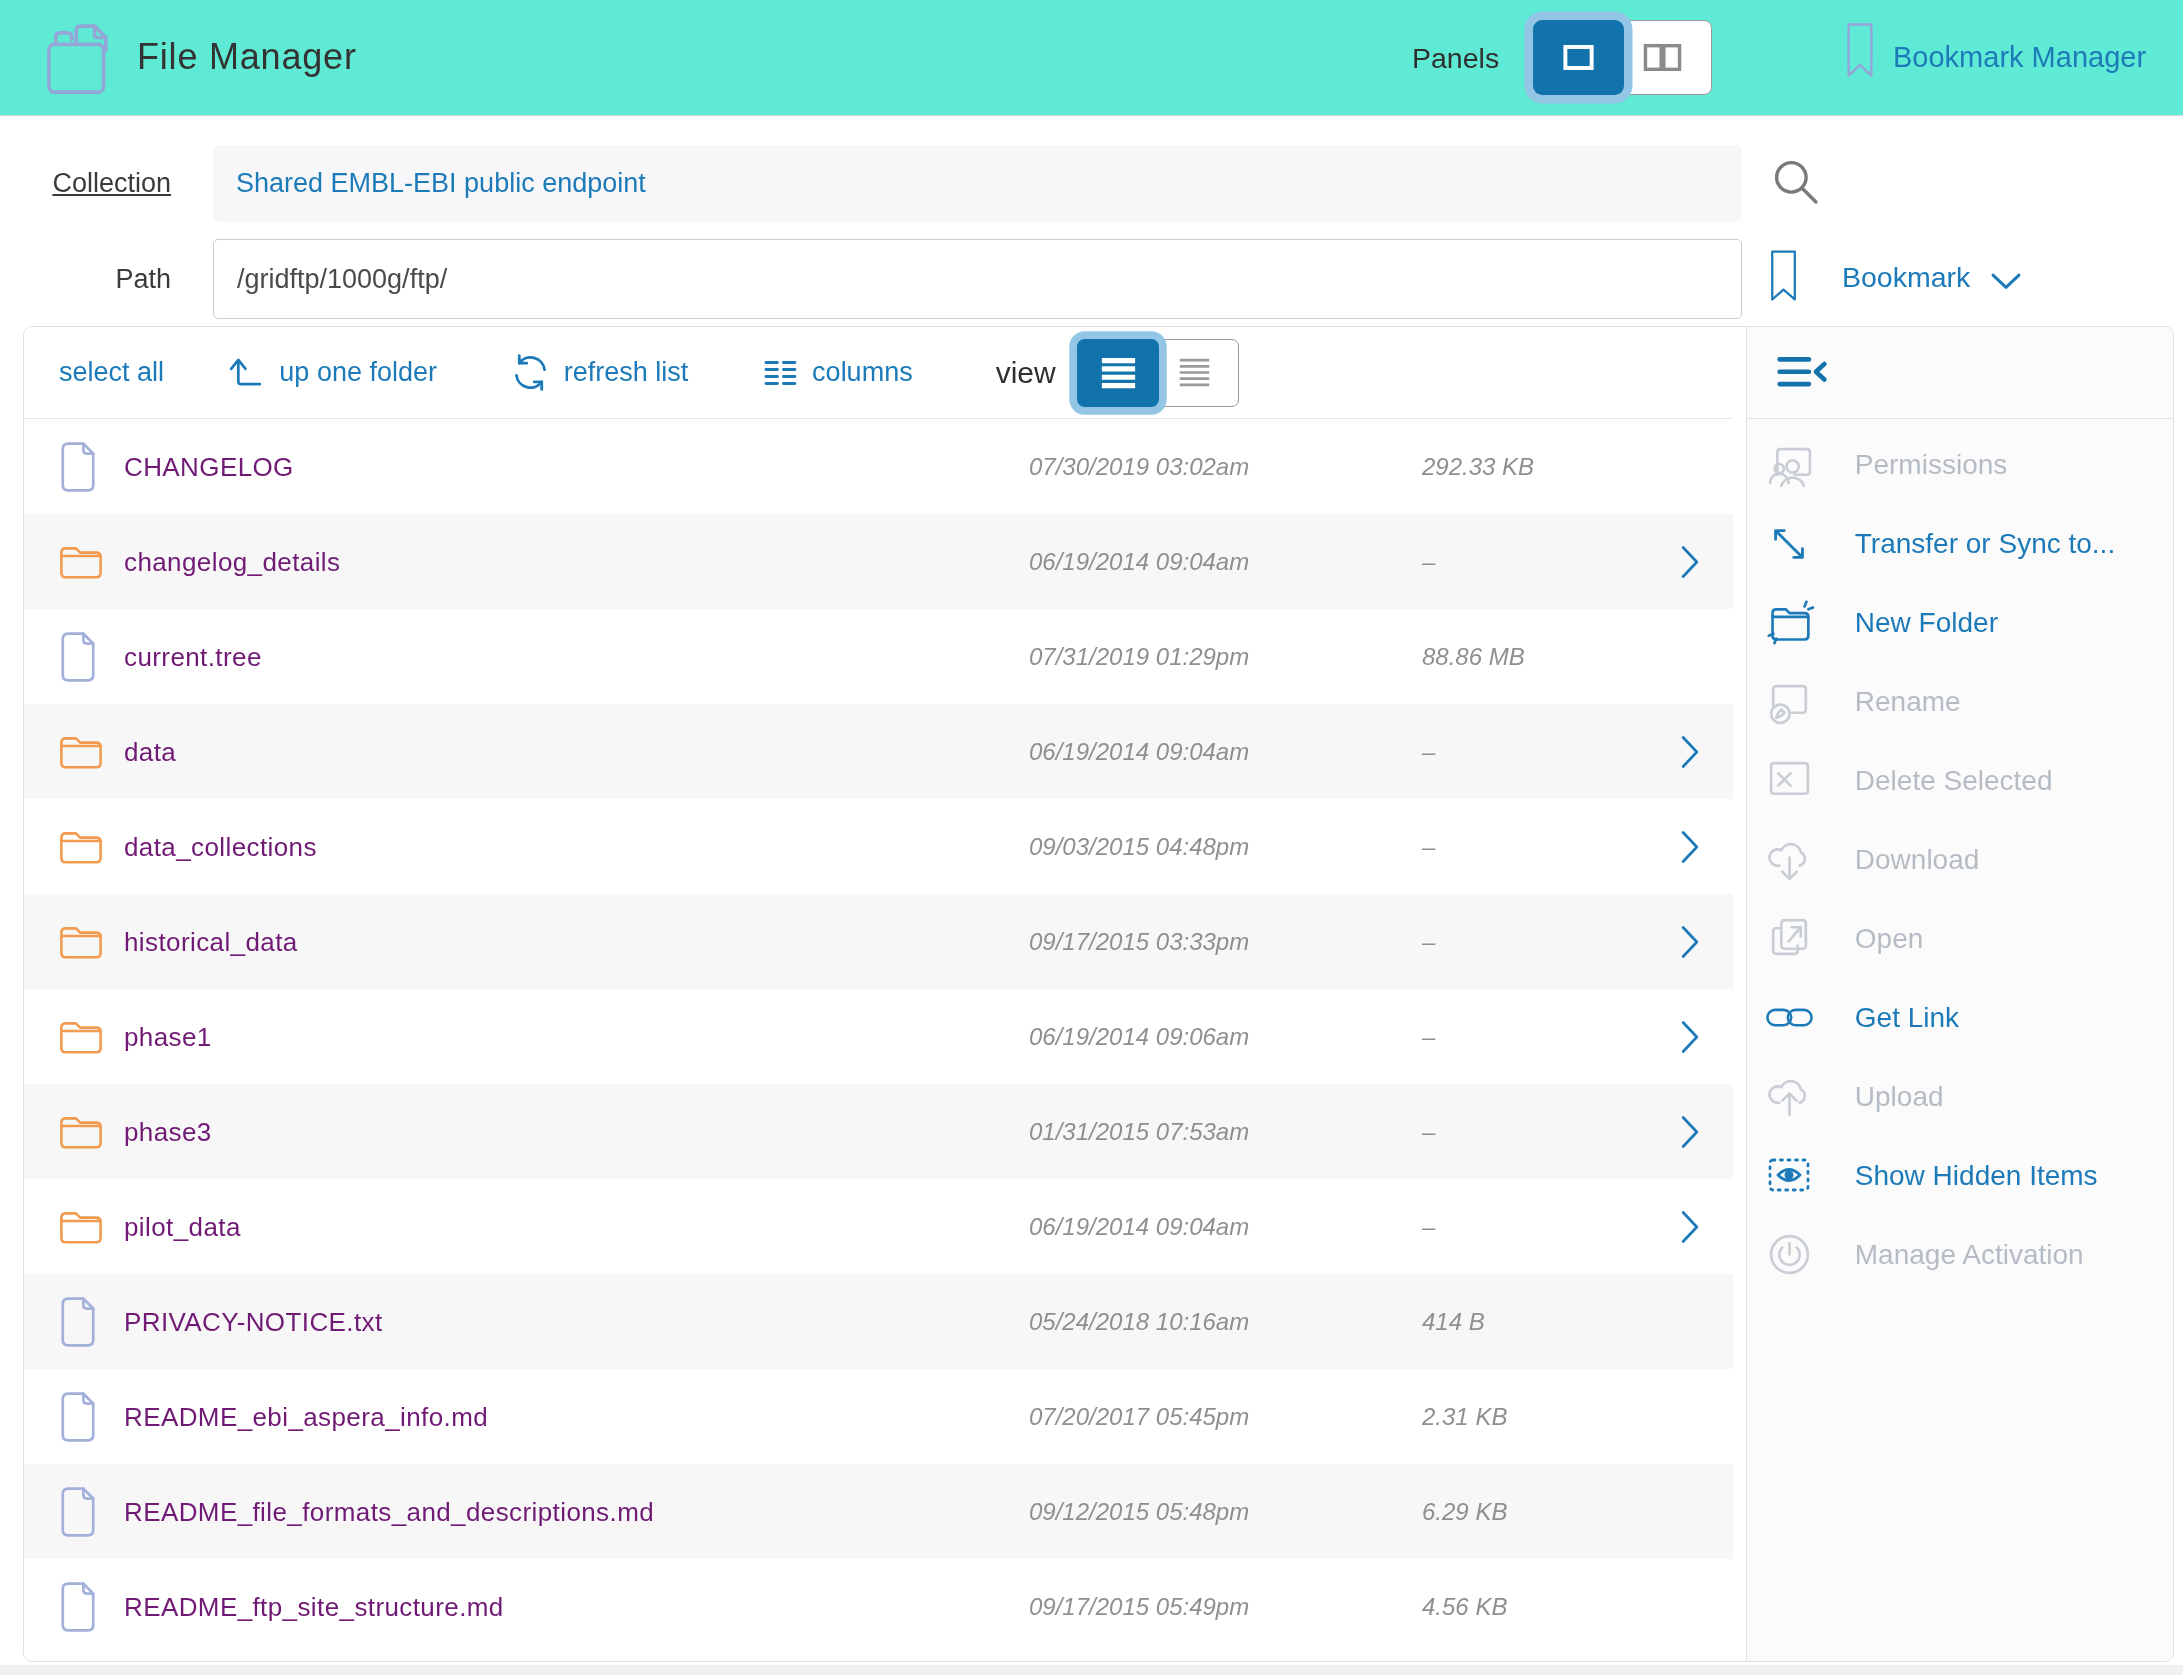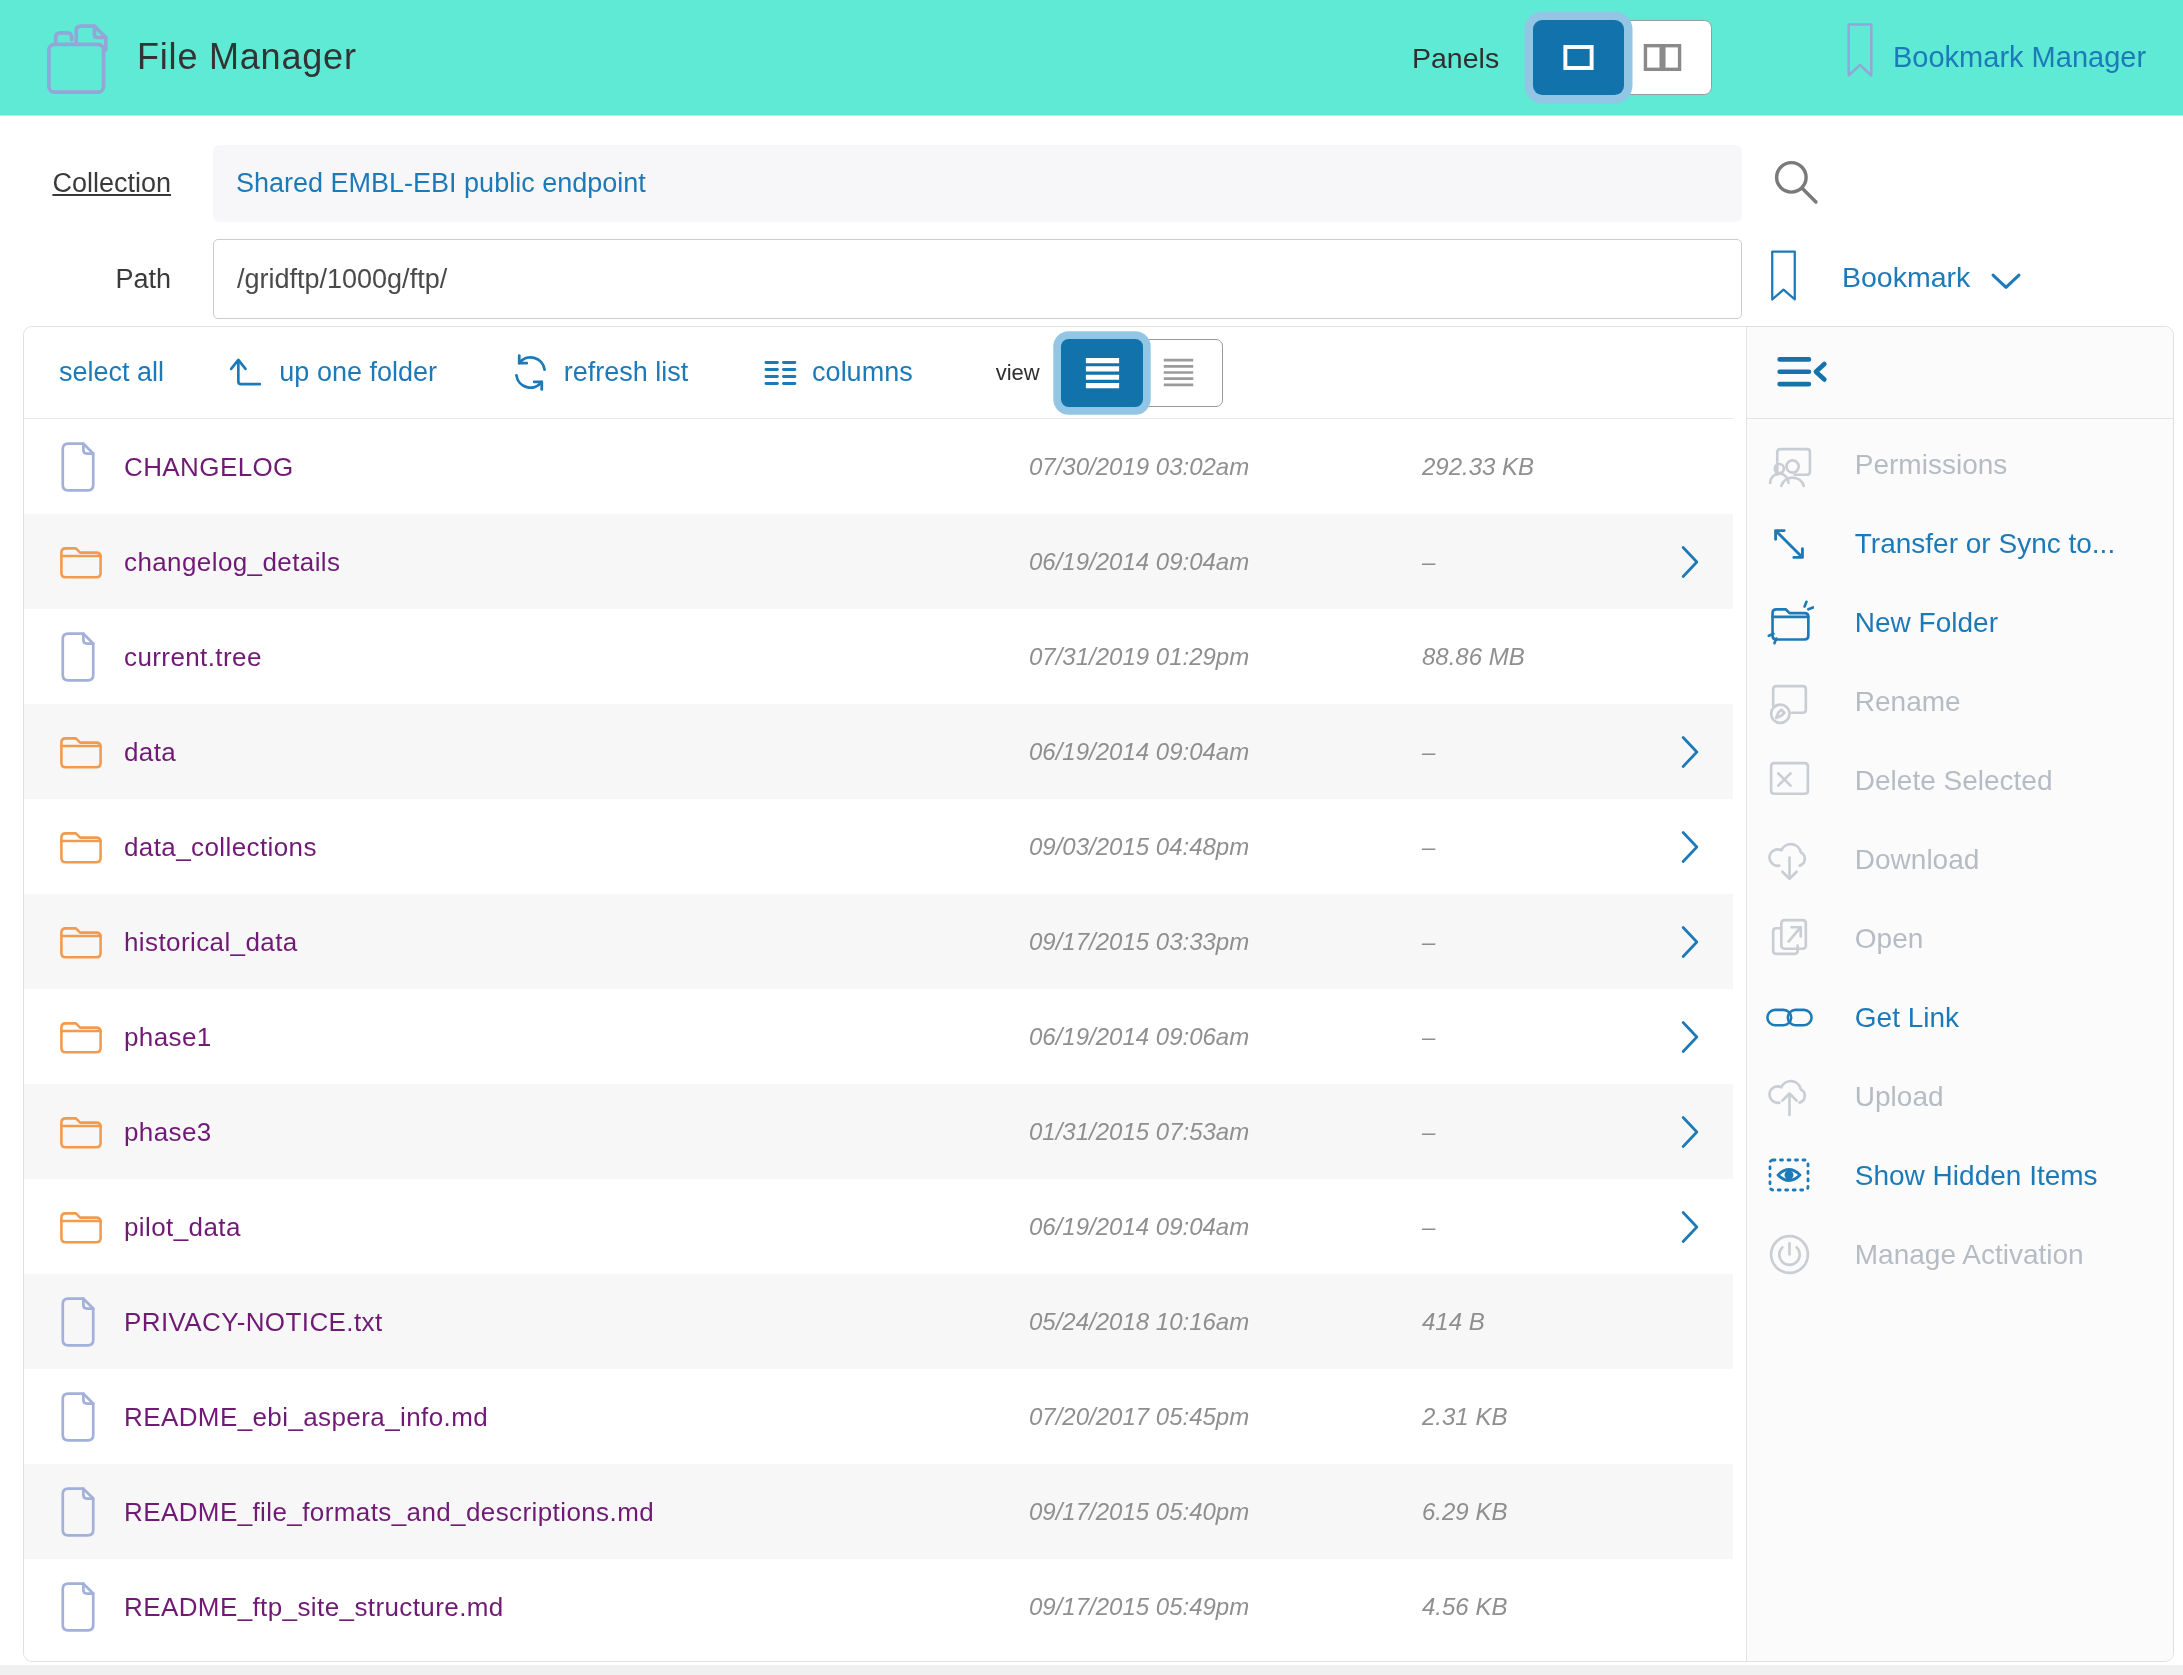--- a/index.html
+++ b/index.html
@@ -39,21 +39,21 @@
   
   .content { position:absolute; left:23px; top:326px; width:2151px; height:1336px;
         border:1.5px solid #dfe0e4; border-radius:9.2px; background:#fff; display:flex; overflow:hidden; }
   .list-panel { width:1720px; height:100%; background:#fff; }
   .sidebar { width:430px; height:100%; background:#fbfbfc; border-left:1.5px solid #e2e3e7;margin-left:13px; }
 
   
   .toolbar { height:92px; border-bottom:1.5px solid #e8e8ea; display:flex; align-items:center; padding-left:35px; }
   .tb-link { font-size:27px; color:#1d7ab9; cursor:pointer; }
   .tb-icon { color:#1d7ab9; }
-  .view-label { font-size:22px; color:#2f2f2f; }
+  .view-label { font-size:30px; color:#2f2f2f; }
   .view-toggle { position:relative; width:162px; height:68px; margin-left:21.6px; }
   .view-toggle .btn-off { position:absolute; right:0; top:0; width:89px; height:68px;
         background:#fff; border:1.5px solid #9b9b9b; border-radius:7px; display:flex; align-items:center; justify-content:center; }
   .view-toggle .btn-on { position:absolute; left:0; top:0; width:82px; height:68px; z-index:2;
         background:#1272ab; border-radius:7.7px; box-shadow:0 0 0 7.7px #92c6e4; display:flex; align-items:center; justify-content:center; }
 
   
   .rows { }
   .file-row { position:relative; height:95px; background:#fff; cursor:pointer; }
   .file-row:nth-child(even) { background:#f7f7f8; }
@@ -370,21 +370,21 @@
   </div>
           <div class="file-row" data-type="file">
     <span class="row-icon file-glyph">
       <svg viewBox="0 0 44 58" width="40" height="52" fill="none" stroke="#a3b1da" stroke-width="3" stroke-linecap="round" stroke-linejoin="round">
         <path d="M28 3 H11 Q5 3 5 9 v40 q0 6 6 6 h22 q6 0 6 -6 V14 Z"></path>
         <path d="M28 3 v7 q0 4 4 4 h7"></path>
       </svg>
     </span>
 
     <span class="file-name">README_file_formats_and_descriptions.md</span>
-    <span class="file-date">09/17/2015 05:40pm</span>
+    <span class="file-date">09/12/2015 05:48pm</span>
     <span class="file-size">6.29 KB</span>
 
   </div>
           <div class="file-row" data-type="file">
     <span class="row-icon file-glyph">
       <svg viewBox="0 0 44 58" width="40" height="52" fill="none" stroke="#a3b1da" stroke-width="3" stroke-linecap="round" stroke-linejoin="round">
         <path d="M28 3 H11 Q5 3 5 9 v40 q0 6 6 6 h22 q6 0 6 -6 V14 Z"></path>
         <path d="M28 3 v7 q0 4 4 4 h7"></path>
       </svg>
     </span>

